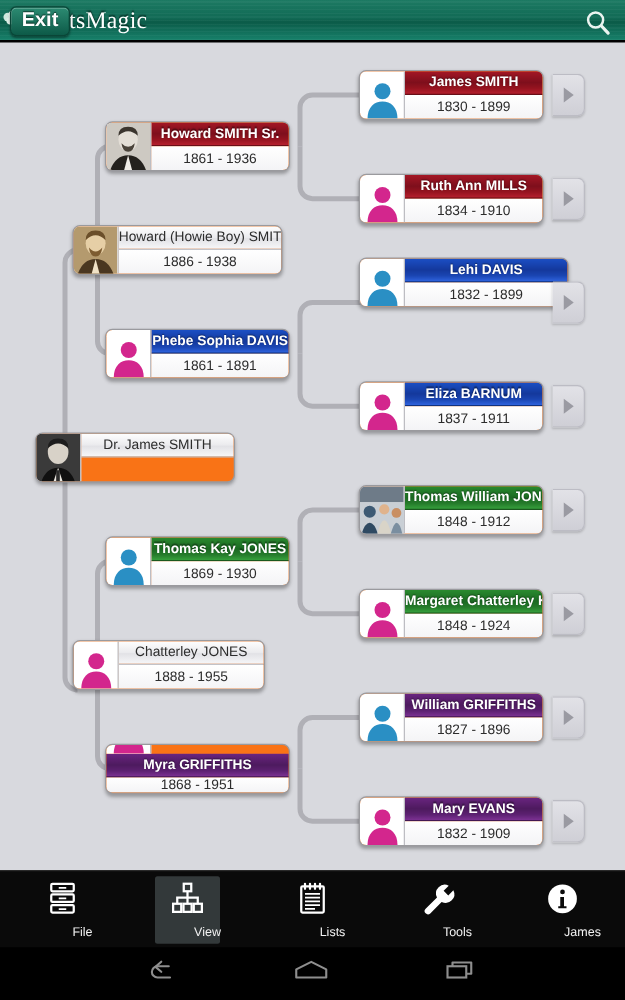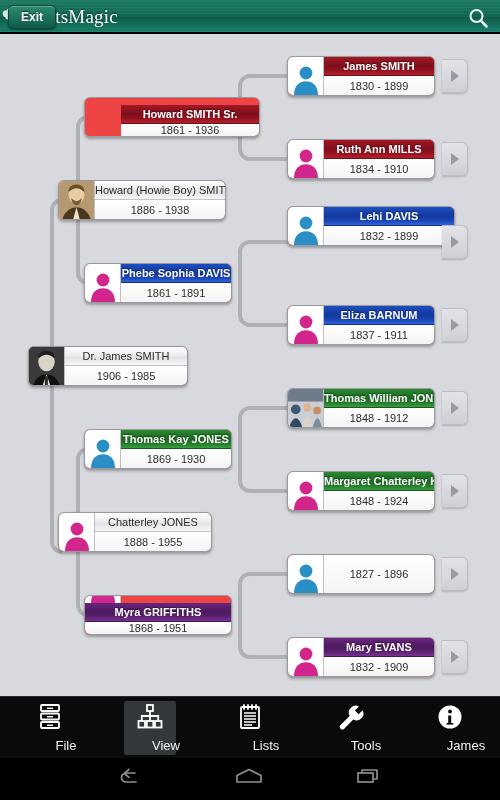--- a/index.html
+++ b/index.html
@@ -24,21 +24,21 @@
     content:""; position:absolute; inset:0;
     background-image:repeating-linear-gradient(0deg, rgba(255,255,255,.035) 0 1px, rgba(0,0,0,0) 1px 3px);
     pointer-events:none;
   }
   .exit-btn {
     position: absolute; left: 8px; top: 5px;
     width: 48px; height: 24px; border-radius: 5px;
     background: linear-gradient(180deg,#2c8b72,#0d5a48);
     border: 1px solid #0a4537;
     box-shadow: inset 0 1px 0 rgba(255,255,255,.28), 0 1px 2px rgba(0,0,0,.45);
-    color: #fff; font-size: 12px; font-weight: bold;
+    color: #fff; font-size: 16px; font-weight: bold;
     display: flex; align-items: center; justify-content: center;
     text-shadow: 0 -1px 1px rgba(0,0,0,.6);
     z-index: 3;
   }
   .brand {
     position: absolute; left: 0; right: 0; top: 0; height: 34px;
     display: flex; align-items: center; gap: 3px;
     z-index: 2;
   }
   .brand-name { color: #fff; font-size: 19px; letter-spacing: .2px;
@@ -50,21 +50,21 @@
   .canvas {
     position: absolute; left: 0; top: 34px; width: 500px; height: 662px;
     background: #d8d9de;
     overflow: hidden;
   }
   .lines { position: absolute; left: 0; top: 0; width: 500px; height: 662px; }
 
   
   .card {
     position: absolute;
-    background: #ef4444;
+    background: #f97316;
     border: 1px solid #9a9a9e;
     border-radius: 6px;
     box-shadow: 0 2px 3px rgba(0,0,0,.30);
     display: flex; overflow: hidden;
   }
   .thumb {
     width: 36px; min-width: 36px;
     background: #fff;
     border-right: 1px solid #bdbdc2;
     display: flex; align-items: flex-end; justify-content: center;
@@ -120,21 +120,21 @@
   .tabbar {
     position: absolute; left: 0; top: 696px; width: 500px; height: 62px;
     background: #0a0a0a; border-top: 1px solid #2a2a2a;
     display: flex; align-items: center;
   }
   .tab { flex: 1; height: 62px; display: flex; flex-direction: column;
          align-items: center; justify-content: center; gap: 2px; }
   .tab .tbox { width: 52px; height: 54px; display: flex; flex-direction: column;
                align-items: center; justify-content: center; gap: 2px; border-radius: 2px; }
   .tab.selected .tbox { background: #33393a; }
-  .tab .tlabel { color: #f2f2f2; font-size: 13px; margin-left: 32px; }
+  .tab .tlabel { color: #f2f2f2; font-size: 10px; margin-left: 32px; }
 
   
   .sysbar {
     position: absolute; left: 0; top: 758px; width: 500px; height: 42px;
     background: #000; display: flex; align-items: center; justify-content: center; gap: 88px;
   }
 </style>
 </head>
 <body>
 
@@ -203,21 +203,21 @@
               <path d="M12.5,17.5 q5.5,6.5 11,0 q-1,7.5 -5.5,7.5 q-4.5,0 -5.5,-7.5Z" fill="#7d5c31"></path>
               <path d="M3,40 q4.5,-13 15,-13 q10.5,0 15,13 Z" fill="#4a3720"></path>
               <path d="M18,27 l-3.5,13 h7 Z" fill="#f0e2c6"></path>
             </svg>
           </div>
           <div class="cbody">
             <div class="cname th-plain">Howard (Howie Boy) SMITH Jr.</div>
             <div class="cdate">1886 - 1938</div>
           </div>
         </div>
-        <div class="card" style="left: 84px; top: 63px; width: 176px; height: 40px; align-items: flex-end;">
+        <div class="card" style="left: 84px; top: 63px; width: 148px; height: 40px;">
           <div class="thumb">
             <svg class="photo" viewBox="0 0 36 40" preserveAspectRatio="none">
               <rect width="36" height="40" fill="#cdc9c2"></rect>
               <ellipse cx="18" cy="14" rx="8" ry="9.5" fill="#e3ded6"></ellipse>
               <path d="M10,11 q8,-7.5 16,0 q0,-7.5 -8,-7.5 q-8,0 -8,7.5Z" fill="#3b352e"></path>
               <path d="M12.5,17 q5.5,6 11,0 q-1,7 -5.5,7 q-4.5,0 -5.5,-7Z" fill="#4a433a"></path>
               <path d="M3,40 q4.5,-13 15,-13 q10.5,0 15,13 Z" fill="#24211d"></path>
               <path d="M18,27 l-3.5,13 h7 Z" fill="#efece6"></path>
             </svg>
           </div>
@@ -372,20 +372,21 @@
           </div>
         </div>
         <div class="card" style="left: 287px; top: 520px; width: 148px; height: 40px;">
           <div class="thumb">
             <svg width="34" height="32" viewBox="0 0 34 32">
               <circle cx="17" cy="10" r="6.4" fill="#2a8fc4"></circle>
               <path d="M5,32 C5,22.6 10.4,18.2 17,18.2 C23.6,18.2 29,22.6 29,32 Z" fill="#2a8fc4"></path>
             </svg>
           </div>
           <div class="cbody">
+            <div class="cname th-purple">William GRIFFITHS</div>
             <div class="cdate">1827 - 1896</div>
           </div>
         </div>
         <div class="expander" style="left: 442px; top: 523px;">
           <span class="tri"></span>
         </div>
         <div class="card" style="left: 287px; top: 603px; width: 148px; height: 40px;">
           <div class="thumb">
             <svg width="34" height="32" viewBox="0 0 34 32">
               <circle cx="17" cy="10" r="6.4" fill="#d3268d"></circle>
@@ -407,21 +408,20 @@
               <rect width="36" height="40" fill="#3a3a3a"></rect>
               <ellipse cx="18" cy="15" rx="8.5" ry="10" fill="#d8d2c8"></ellipse>
               <path d="M9.5,12 q8.5,-8 17,0 q0,-8 -8.5,-8 q-8.5,0 -8.5,8Z" fill="#1d1d1d"></path>
               <path d="M4,40 q4,-12 14,-12 q10,0 14,12 Z" fill="#101010"></path>
               <path d="M18,28 l-4,12 h8 Z" fill="#e9e6df"></path>
               <rect x="16.4" y="30" width="3" height="10" fill="#2b2b2b"></rect>
             </svg>
           </div>
           <div class="cbody">
             <div class="cname th-plain">Dr. James SMITH</div>
-            <div class="cdate">1906 - 1985</div>
           </div>
         </div>
       </div>
   </div>
 
   <div class="tabbar" id="tabbar">
       <div class="tab">
         <div class="tbox">
           <span><svg width="30" height="30" viewBox="0 0 30 30">
               <rect x="6" y="3" width="18" height="6" rx="1" fill="none" stroke="#fff" stroke-width="1.8"></rect>

